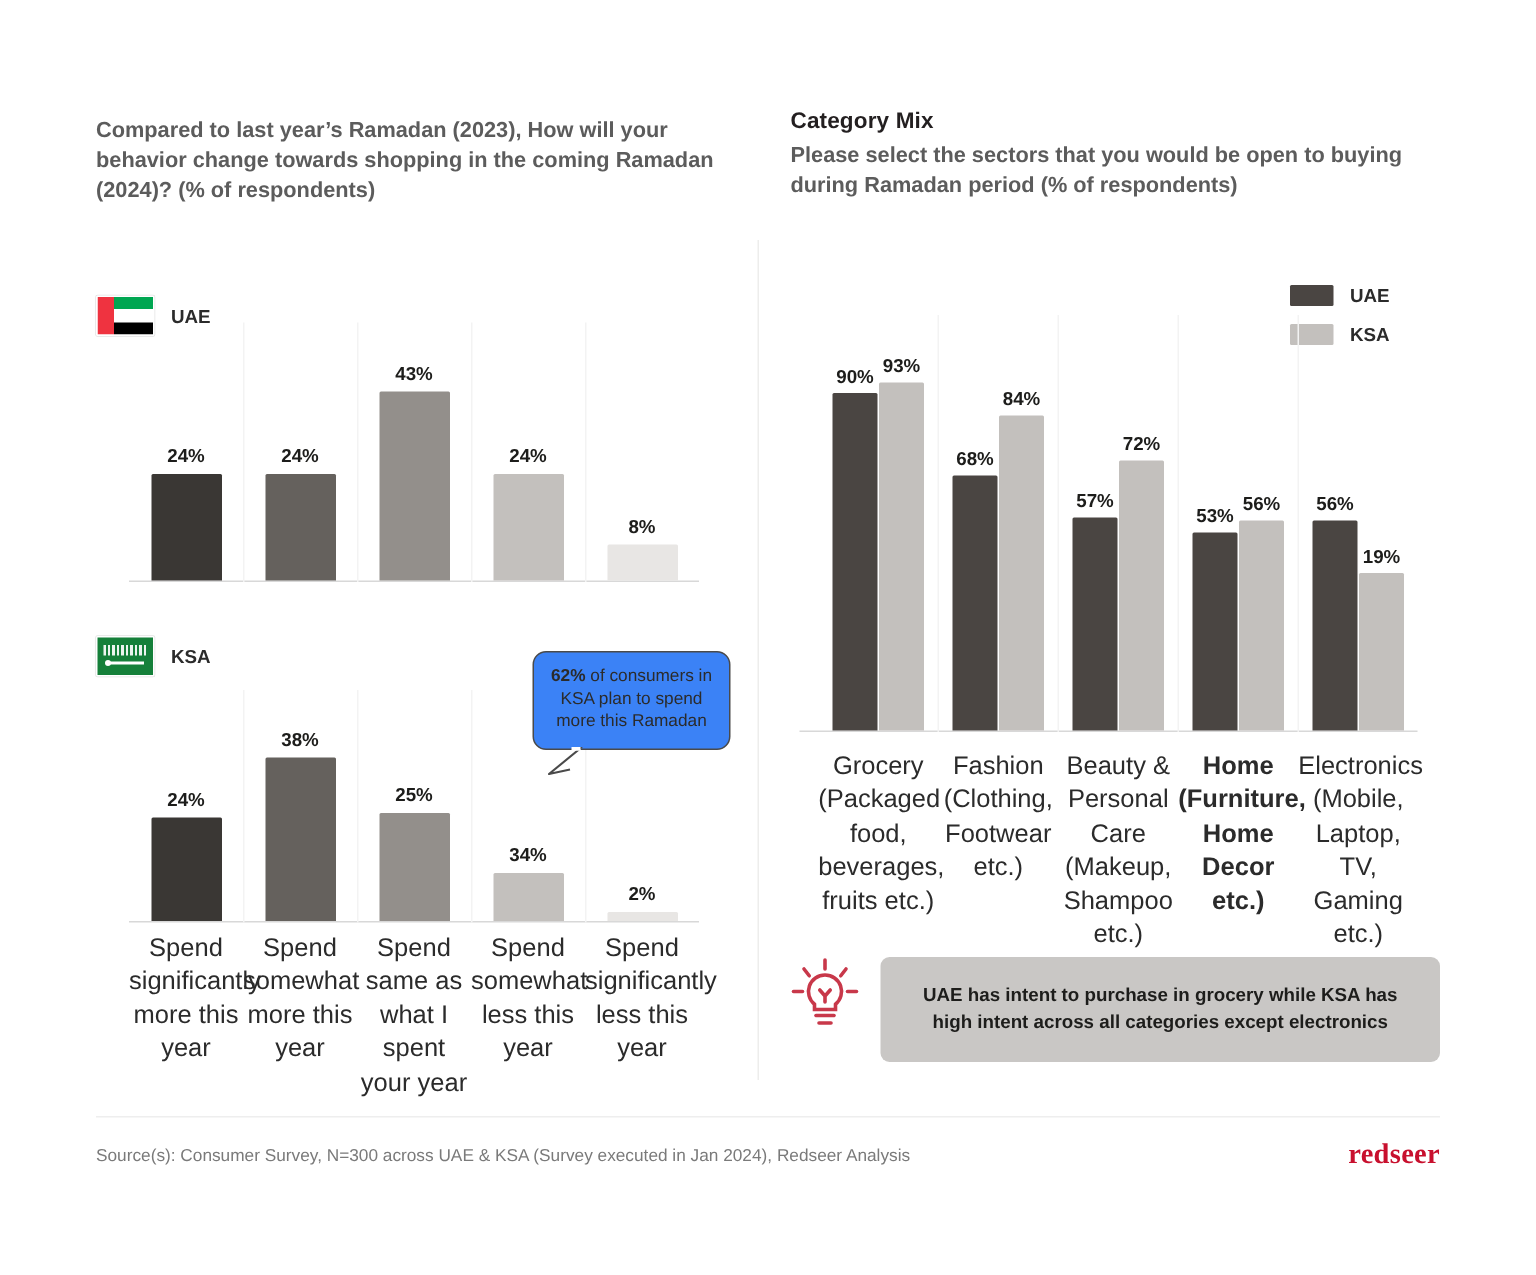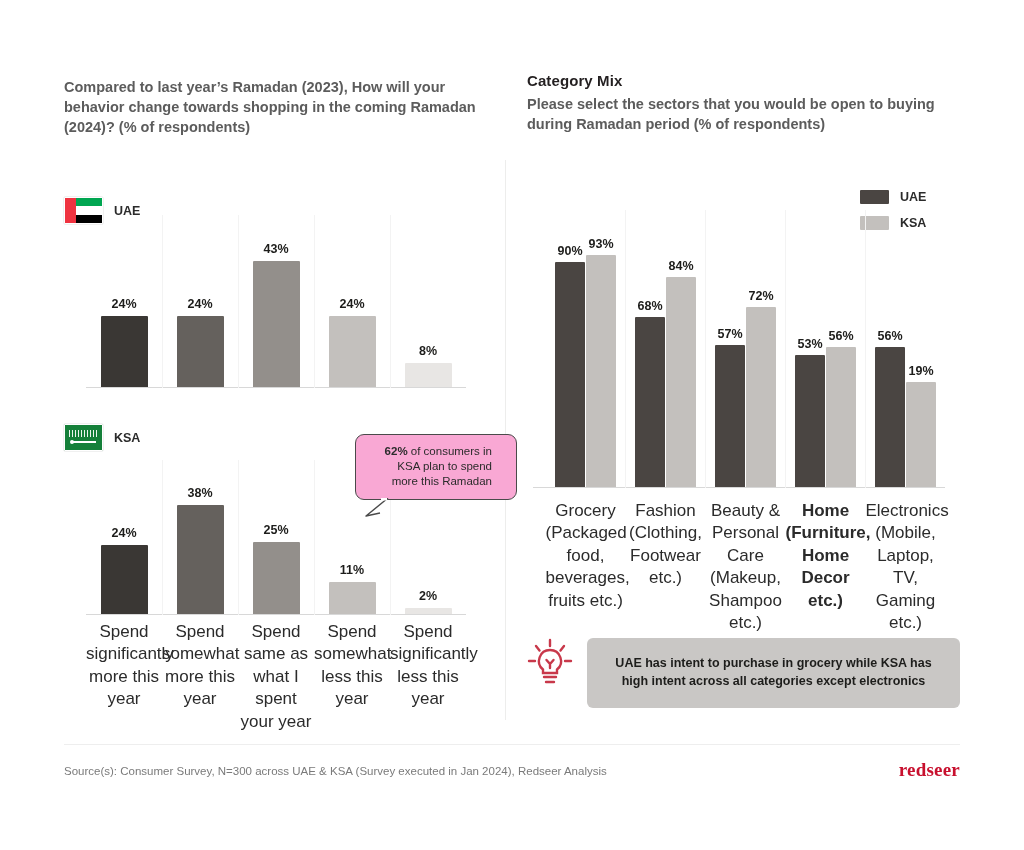--- a/index.html
+++ b/index.html
@@ -112,27 +112,27 @@
     line-height: 1.32;
     color: #2b2b2b;
     text-align: center;
   }
 
   
   #bubble {
     position: absolute;
     left: 355px; top: 434px;
     width: 112px;
-    padding: 9px 24px 10px;
+    padding: 9px 9px 10px;
     border: 1.4px solid #4a4a4a;
     border-radius: 9px;
-    background: #f9a8d4;
+    background: #3b82f6;
     font-size: 11.5px;
     line-height: 1.3;
-    text-align: right;
+    text-align: center;
     color: #2b2b2b;
   }
   #bubble b { font-weight: bold; }
   #bubble .tail {
     position: absolute;
     left: 8px; bottom: -19px;
     width: 26px; height: 20px;
   }
 
   
@@ -228,21 +228,21 @@
 <div class="bar" style="left:14.5px;width:47px;height:68.8px;background:#3a3734;"></div>
     <div class="bar-val" style="left:6px;width:64px;bottom:74.8px;">24%</div>
     <div class="gridcol" style="left:76px;"></div>
     <div class="bar" style="left:90.5px;width:47px;height:108.93333333333334px;background:#65615d;"></div>
     <div class="bar-val" style="left:82px;width:64px;bottom:114.93333333333334px;">38%</div>
     <div class="gridcol" style="left:152px;"></div>
     <div class="bar" style="left:166.5px;width:47px;height:71.66666666666667px;background:#938f8b;"></div>
     <div class="bar-val" style="left:158px;width:64px;bottom:77.66666666666667px;">25%</div>
     <div class="gridcol" style="left:228px;"></div>
     <div class="bar" style="left:242.5px;width:47px;height:31.53333333333333px;background:#c3c0bd;"></div>
-    <div class="bar-val" style="left:234px;width:64px;bottom:37.53333333333333px;">11%</div>
+    <div class="bar-val" style="left:234px;width:64px;bottom:37.53333333333333px;">34%</div>
     <div class="gridcol" style="left:304px;"></div>
     <div class="bar" style="left:318.5px;width:47px;height:5.733333333333333px;background:#e8e6e4;"></div>
     <div class="bar-val" style="left:310px;width:64px;bottom:11.733333333333334px;">2%</div>
   </div>
 
 <div id="left-xlabels">
     <div class="xlabel" style="left:86px;top:621px;width:76px;">Spend significantly more this year</div>
     <div class="xlabel" style="left:162px;top:621px;width:76px;">Spend somewhat more this year</div>
     <div class="xlabel" style="left:238px;top:621px;width:76px;">Spend same as what I spent your year</div>
     <div class="xlabel" style="left:314px;top:621px;width:76px;">Spend somewhat less this year</div>

